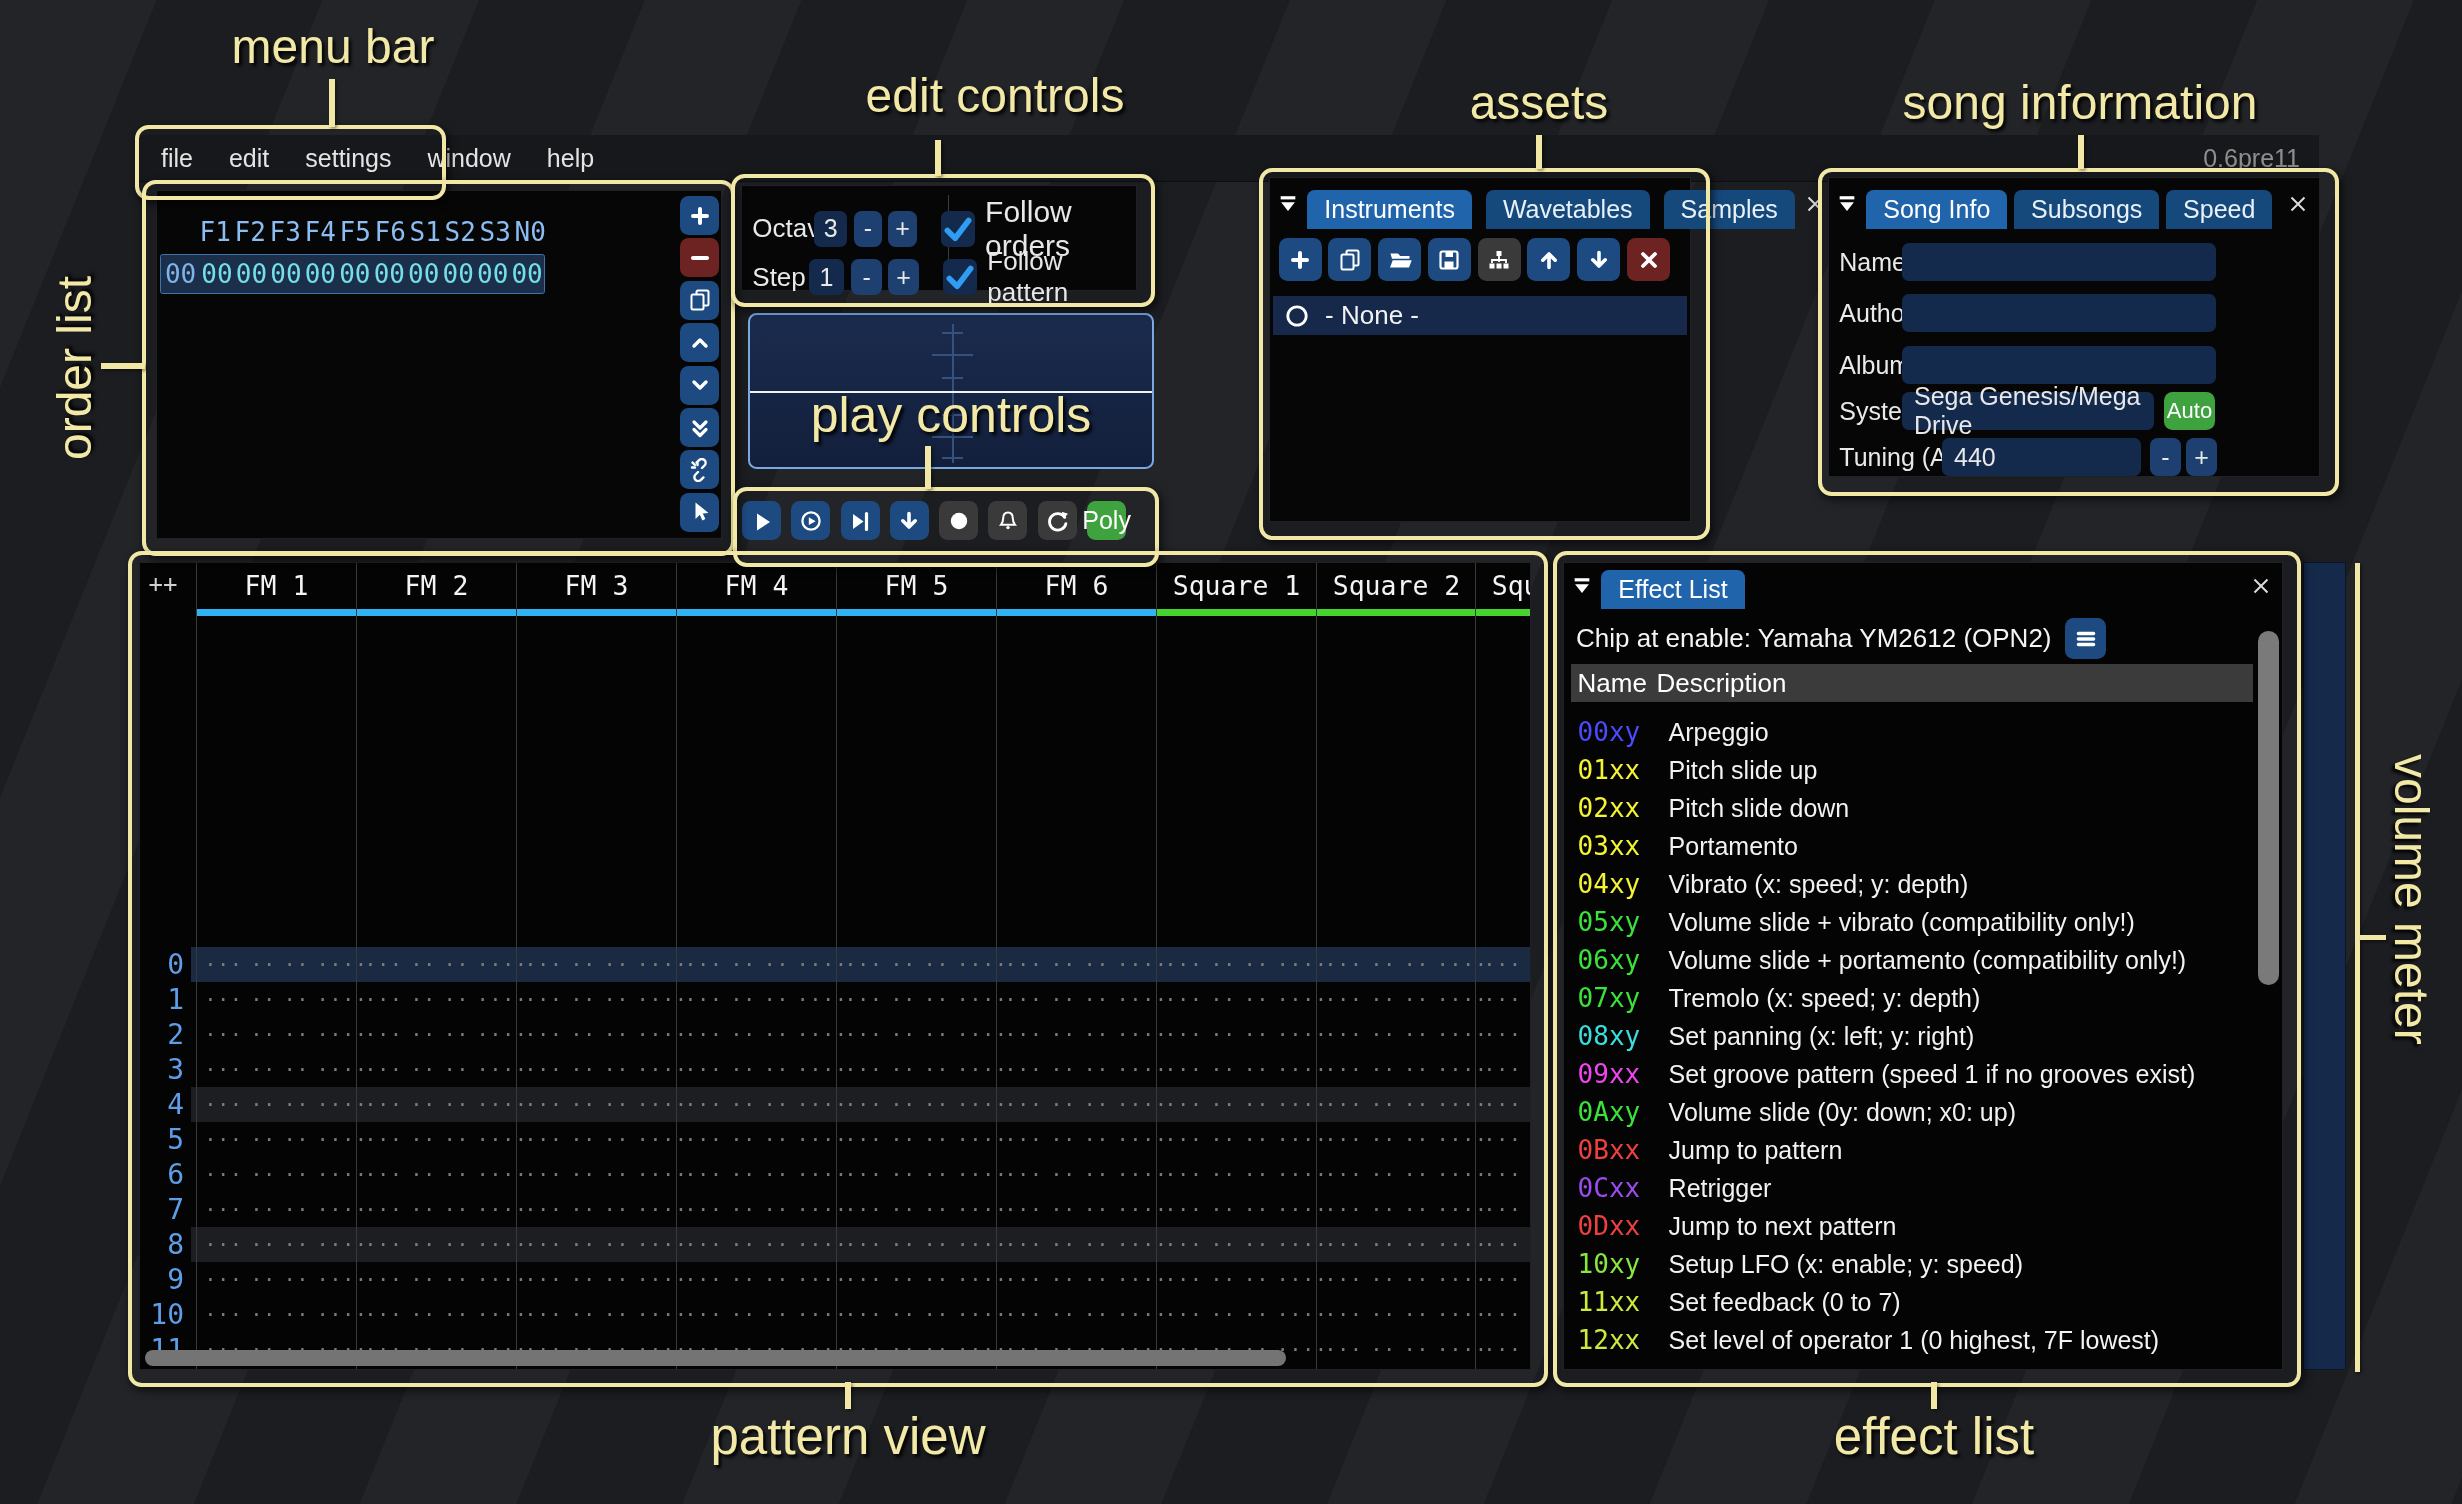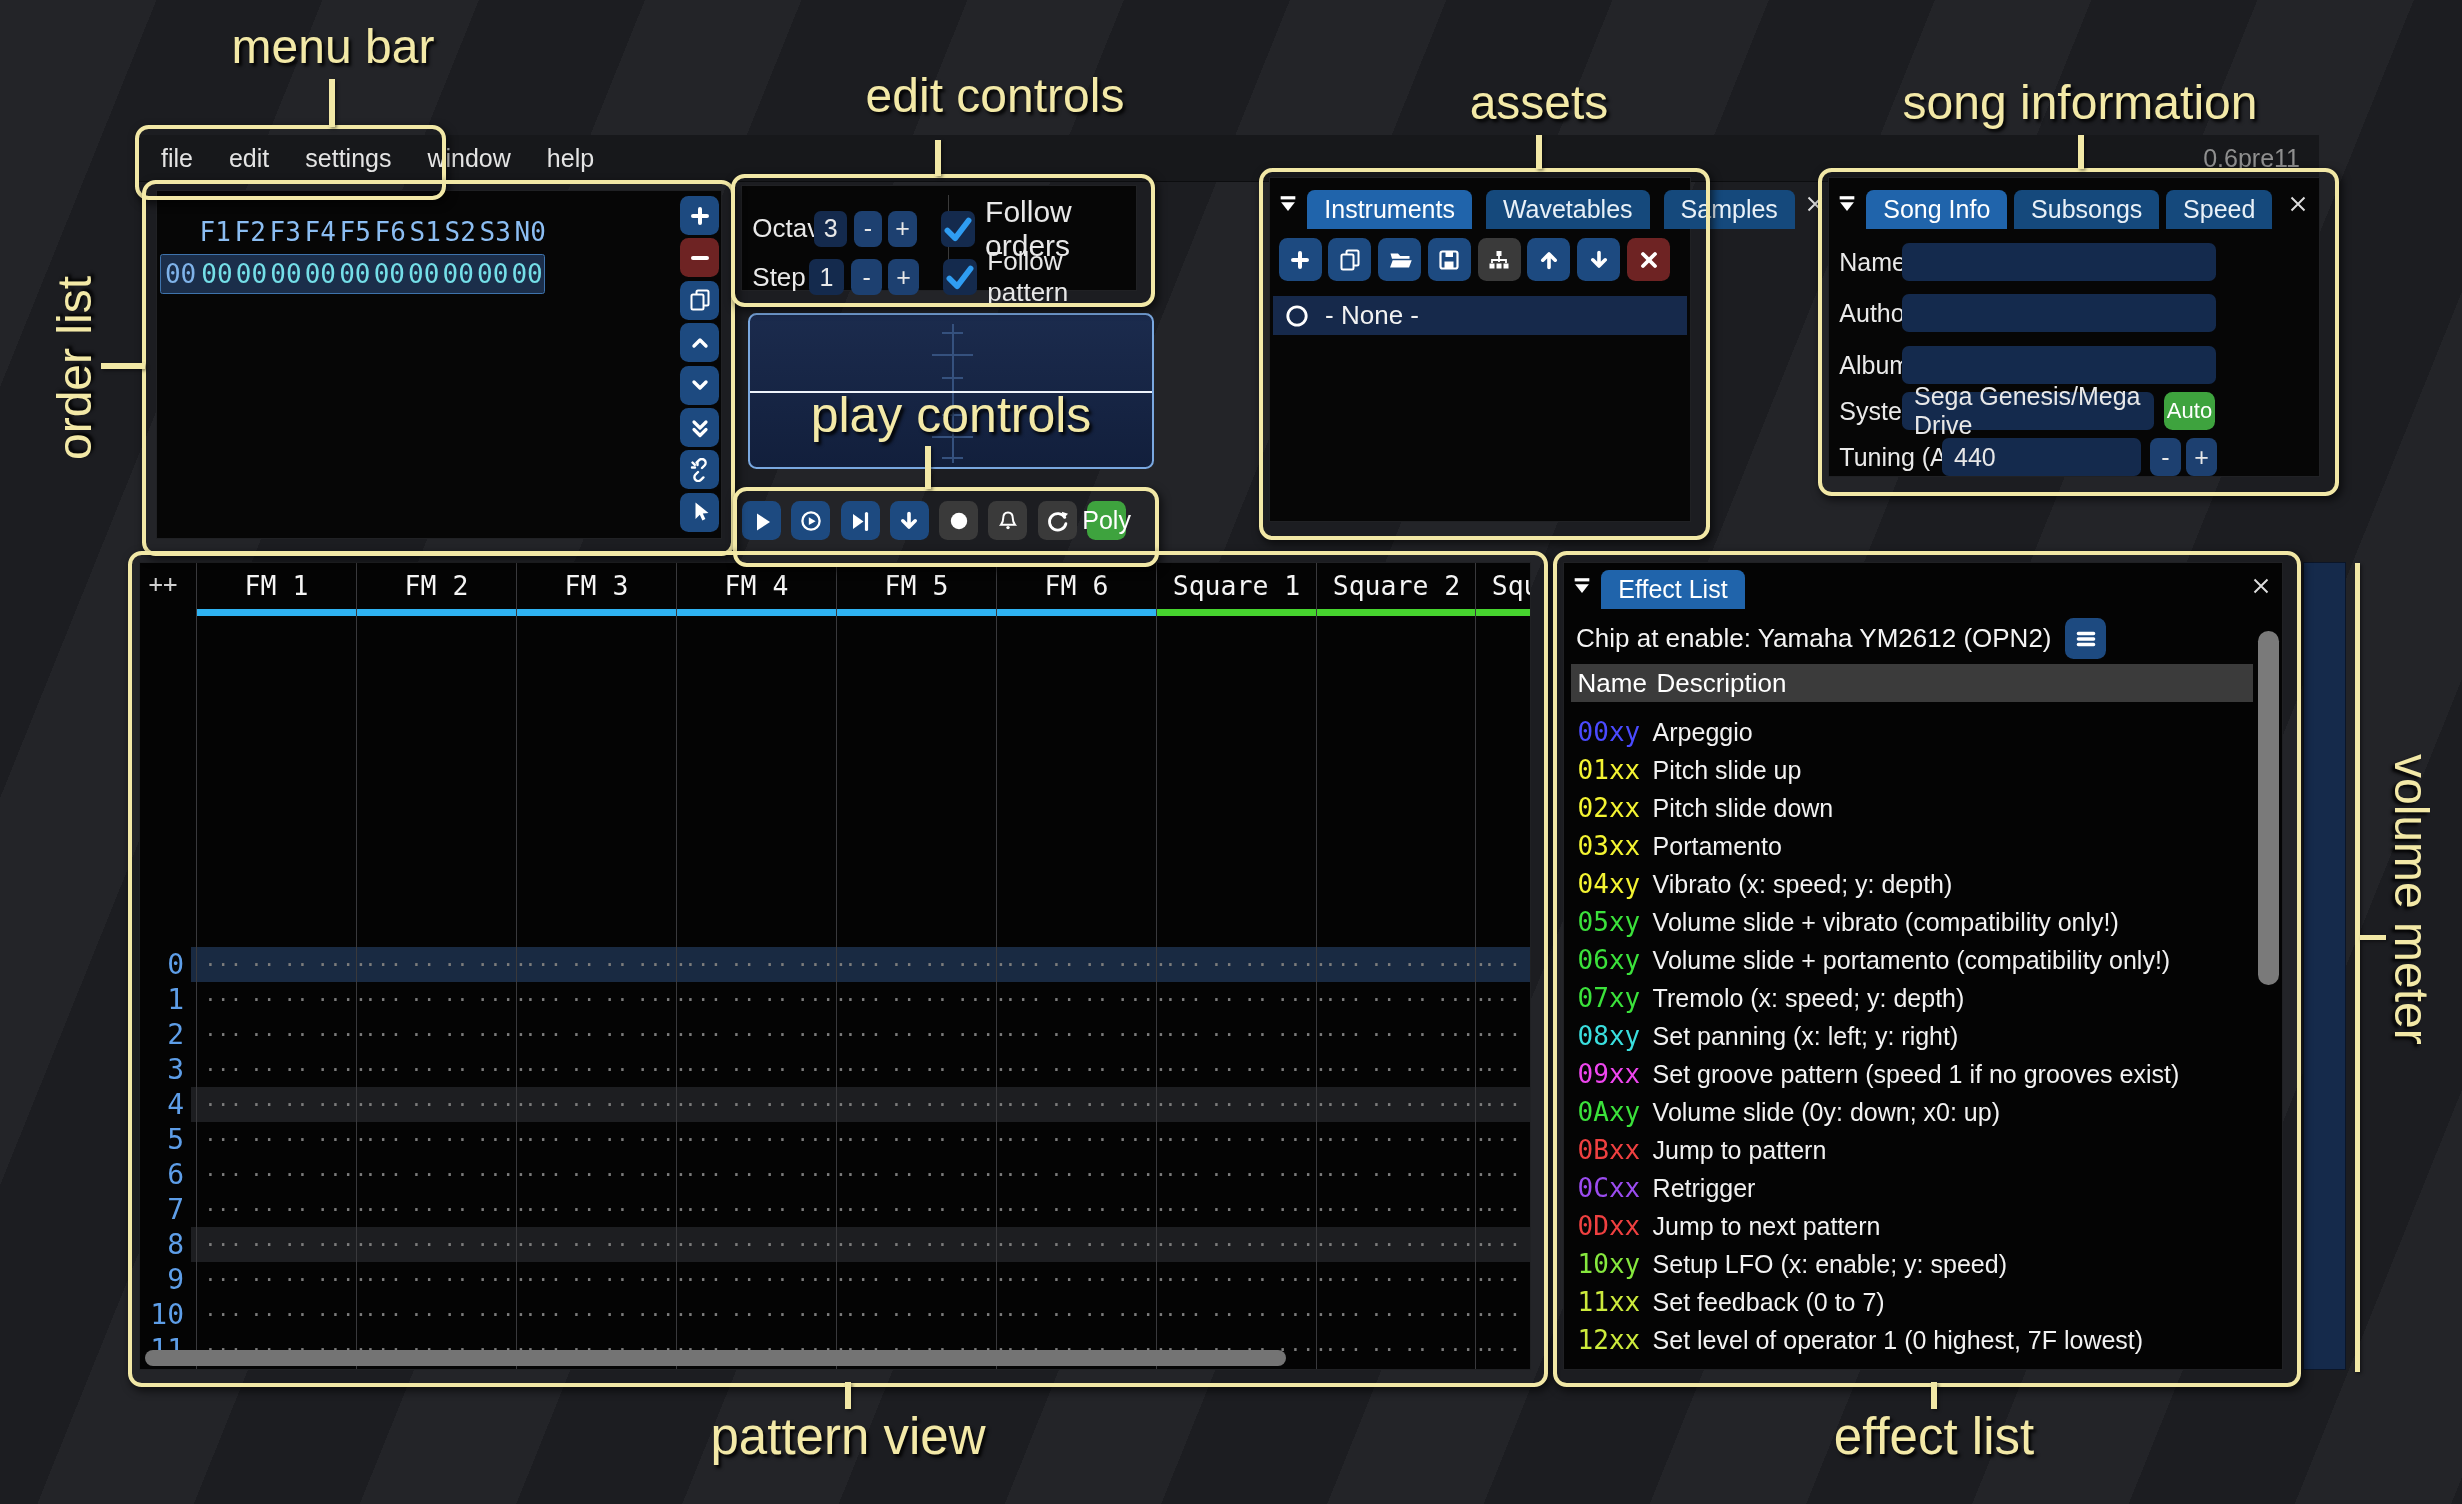--- a/index.html
+++ b/index.html
@@ -73,21 +73,21 @@
   .pcell{position:absolute;top:0;height:35px;display:flex;gap:7.7px;align-items:center;padding-left:8.5px;box-sizing:border-box;font-size:19.7px;letter-spacing:0.9px;color:#7c7c7c;z-index:2;}
   #cursor-cell{position:absolute;left:56px;top:384px;width:50px;height:35px;background:#272737;z-index:1;}
   .hscroll{position:absolute;left:5.1px;top:787px;width:1141px;height:16.2px;border-radius:8.5px;background:#747474;z-index:6;}
   
   #fx-chipline{position:absolute;left:12px;top:55px;display:flex;align-items:center;gap:13.7px;font-size:26px;color:#f4f4f4;}
   #fx-menu-btn{width:41px;height:41px;}
   #fx-header{position:absolute;left:6.8px;top:101px;width:682px;height:38px;background:#3b3b3b;display:flex;align-items:center;font-size:26px;color:#fff;}
   #fx-rows{position:absolute;left:6.8px;top:150px;right:6.8px;}
   .fxrow{height:38px;display:flex;align-items:center;font-size:25px;color:#f2f2f2;}
   .fxcode{width:72px;margin-left:6.8px;font-size:26px;}
-  .fxdesc{margin-left:3px;white-space:nowrap;}
+  .fxdesc{margin-left:19px;white-space:nowrap;}
   .c-blue{color:#4a4aff}.c-yellow{color:#f4f432}.c-green{color:#3be23b}.c-cyan{color:#3adede}
   .c-magenta{color:#ef46ef}.c-red{color:#ef4040}.c-violet{color:#9b4cf0}.c-lime{color:#86e83e}.c-ygreen{color:#cdeb3c}
   #fx-scroll{position:absolute;left:694px;top:68px;width:20.5px;height:354px;border-radius:10.3px;background:#7a7a7a;}
   #vol-meter{position:absolute;left:2303px;top:562px;width:43px;height:808px;background:#152a4b;border:0.9px solid #0b1527;box-sizing:border-box;z-index:2;}
 </style>
 </head>
 <body>
 
 <div id="stage">
 

